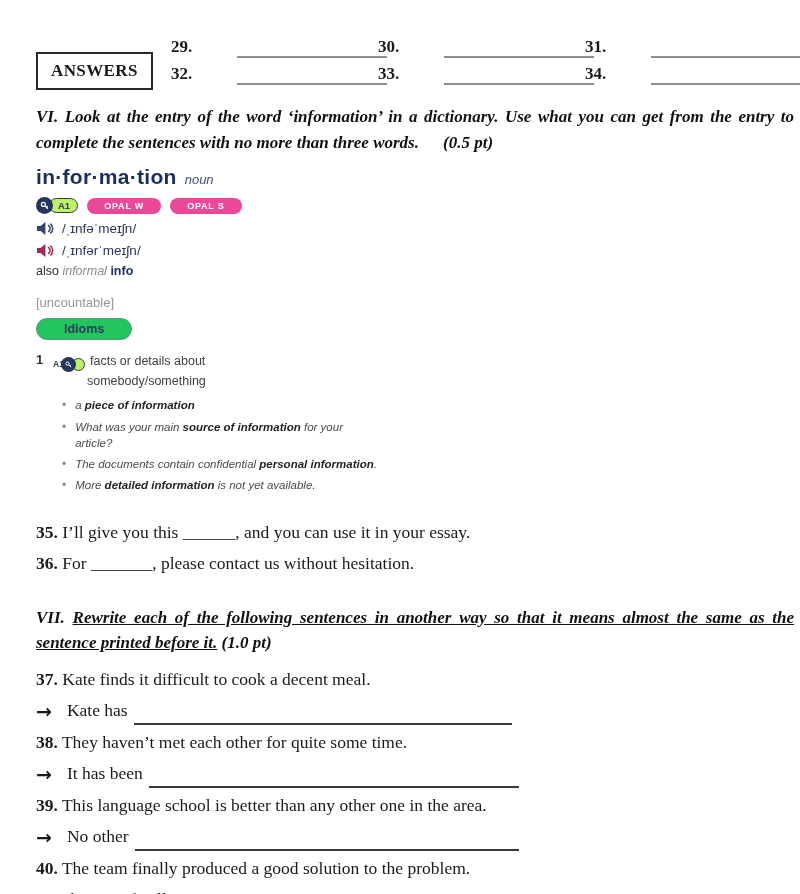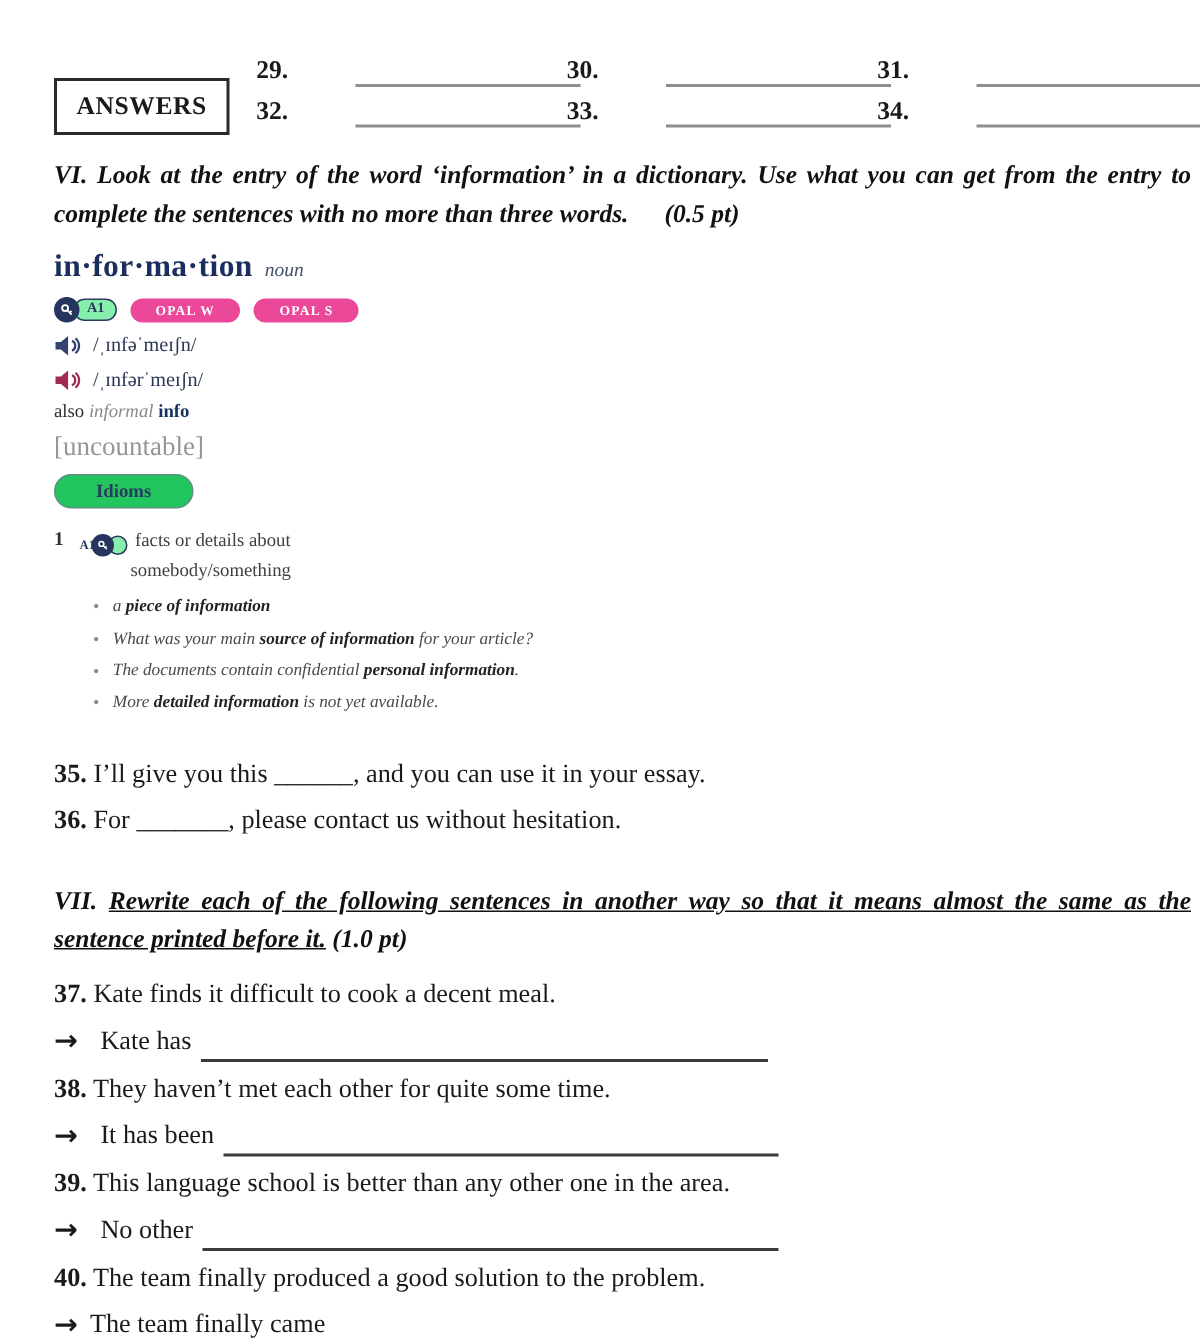--- a/index.html
+++ b/index.html
@@ -25,45 +25,45 @@
 
   
   .heading {
     font-weight:bold; font-style:italic; font-size:17px; line-height:1.5;
     text-align:justify; margin:14px -30px 0 0; color:#111;
   }
   .heading .pts { margin-left:24px; }
   .heading .ul { text-decoration:underline; }
 
   
-  .dict { font-family:Liberation Serif, serif; margin-top:10px; width:380px; }
+  .dict { font-family:Liberation Sans, sans-serif; margin-top:10px; width:380px; }
   .headword-line { display:flex; align-items:baseline; }
   .headword { font-size:21px; font-weight:bold; color:#1b2f5e; letter-spacing:.3px; }
   .pos { font-style:italic; font-size:13px; color:#44506b; margin-left:8px; }
 
   .badges { display:flex; align-items:center; margin-top:8px; }
   .keybadge { display:inline-flex; align-items:center; }
   .keycircle { width:17px; height:17px; border-radius:50%; background:#25355e;
     display:inline-flex; align-items:center; justify-content:center; position:relative; z-index:2; }
-  .a1oval { border:1.5px solid #2b3a60; border-radius:9px; background:#86efac;
+  .a1oval { border:1.5px solid #2b3a60; border-radius:9px; background:#bef264;
     color:#2b3a60; font-weight:bold; font-size:9.5px; line-height:13px;
     padding:0 7px 0 8px; margin-left:-4px; position:relative; z-index:1; }
   .pill { background:#ec4899; color:#ffffff; font-weight:bold; font-size:9px;
     letter-spacing:.8px; border-radius:9px; padding:3px 17px; margin-left:9px; }
 
   .phon { display:flex; align-items:center; margin-top:7px; }
   .spk { width:19px; height:15px; flex:none; cursor:pointer; }
   .spk.uk { color:#35416e; }
   .spk.us { color:#a02a53; }
   .ipa { font-size:13.5px; color:#2c3757; margin-left:7px; }
 
   .also-line { margin-top:6px; font-size:12.5px; color:#2e2e2e; }
   .also-reg { font-style:italic; color:#8a8a8a; }
   .also-word { font-weight:bold; color:#16305f; }
-  .grammar { margin-top:5px; font-size:18px; color:#969696; }
+  .grammar { margin-top:17px; font-size:13px; color:#969696; }
 
   .idioms-btn { display:inline-block; margin-top:8px; border:1.5px solid #5d9183;
     border-radius:13px; padding:3px 27px; font-size:12.5px; font-weight:bold;
     color:#2b3a60; cursor:pointer; background:#22c55e; }
 
   .sense { display:flex; margin-top:12px; }
   .sense-num { width:25px; font-weight:bold; font-size:13px; color:#333; flex:none; }
   .sense-body { width:215px; padding-left:26px; text-indent:-26px;
     font-size:12.5px; line-height:1.45; color:#3f3f3f; }
   .sense-body .keybadge { vertical-align:-4px; margin-right:5px; }

